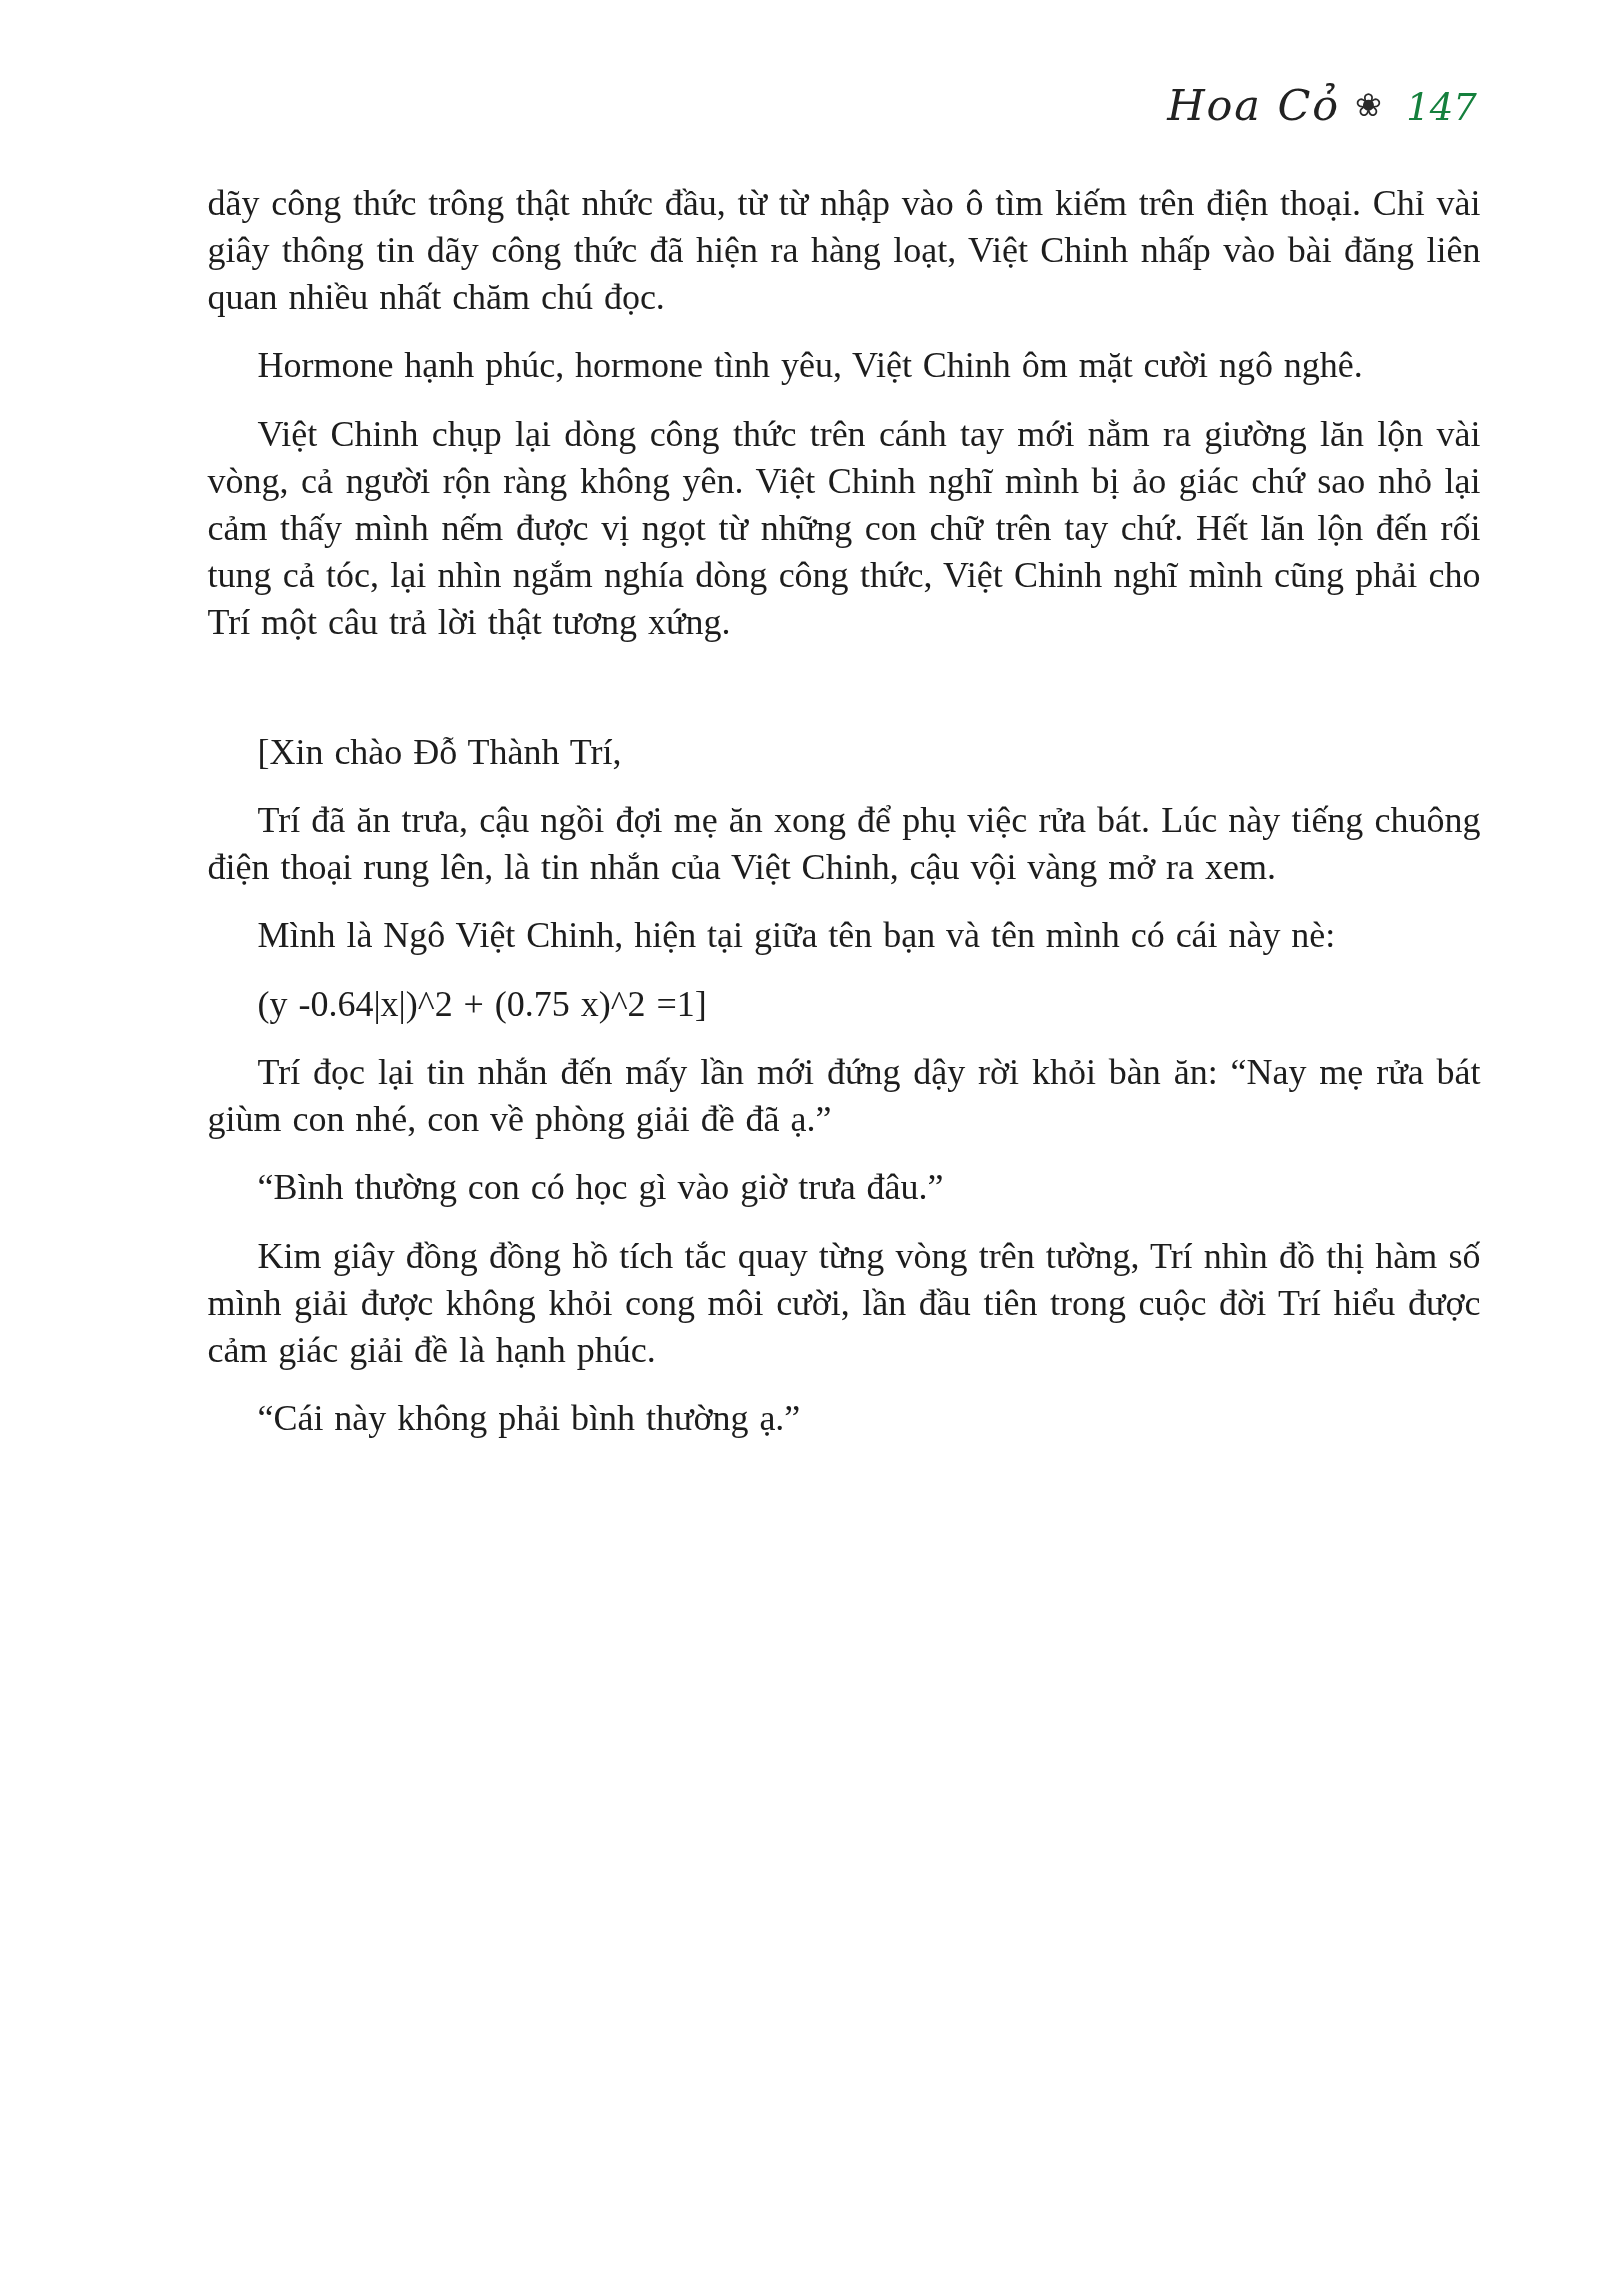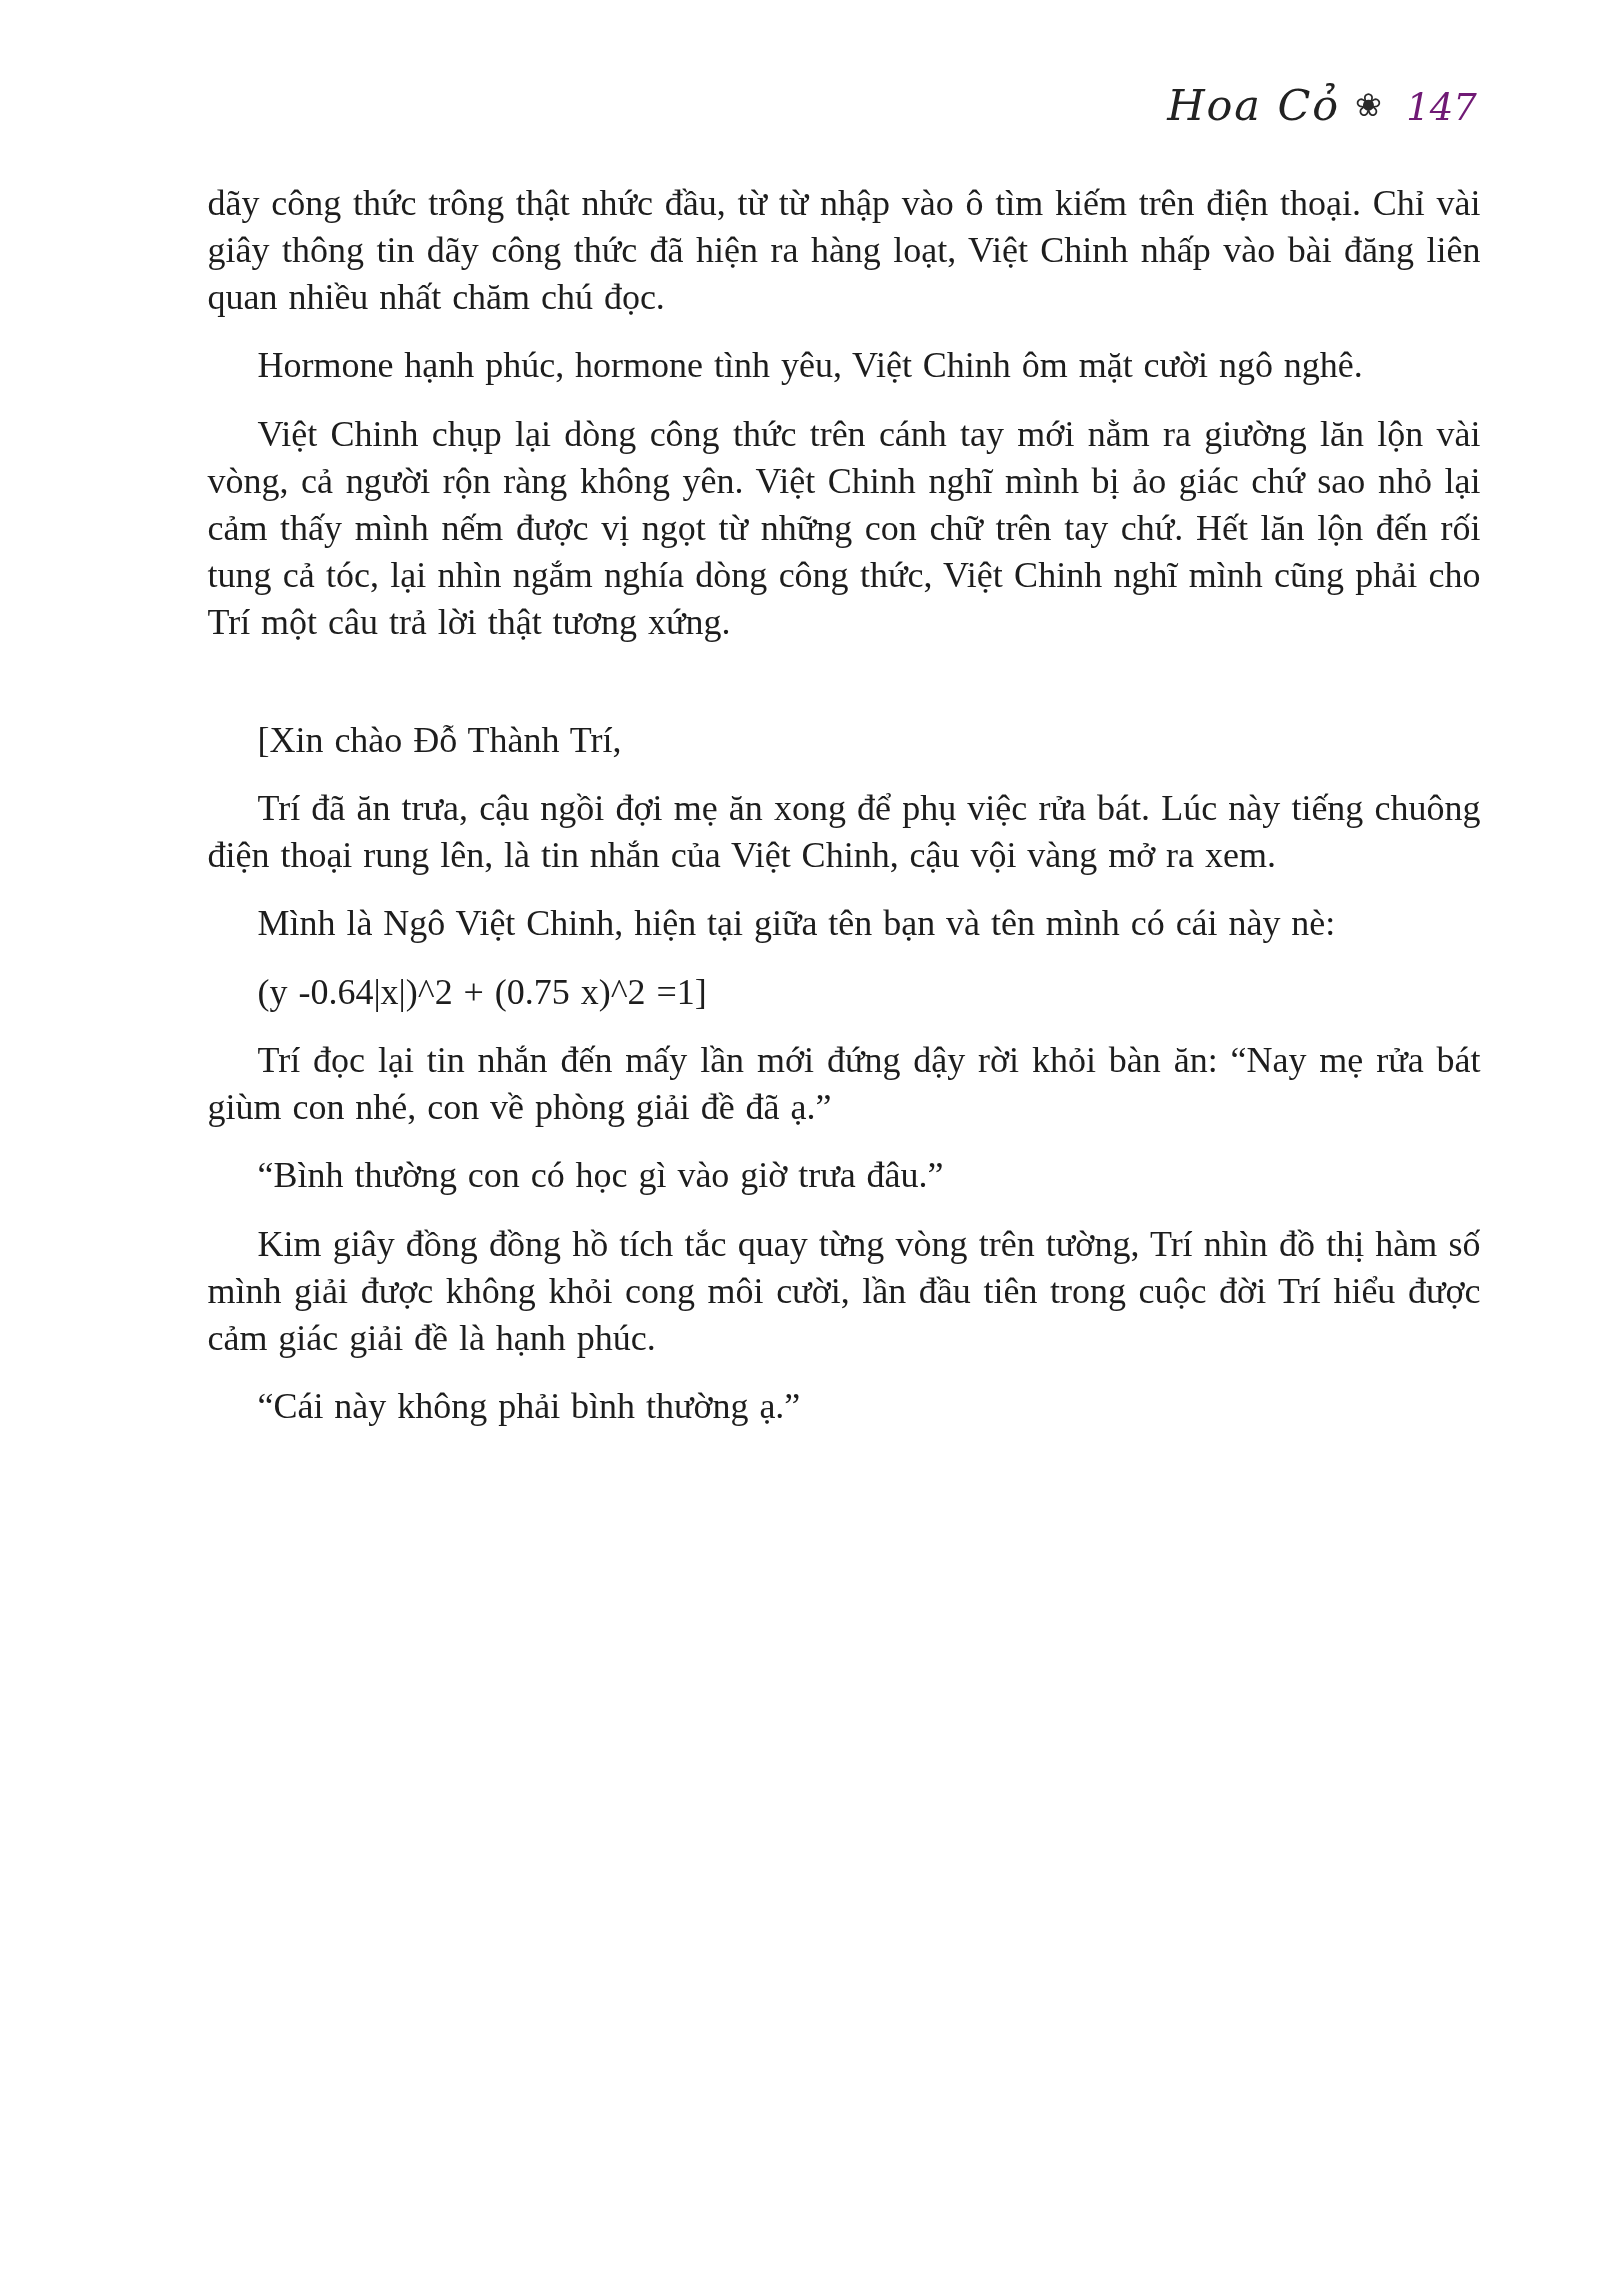--- a/index.html
+++ b/index.html
@@ -39,36 +39,37 @@
     font-size: 32px;
     color: #2a2a2a;
     transform: translateY(-3.7px);
     display: inline-block;
   }
 
   .page-number {
     font-family: "DejaVu Serif", serif;
     font-style: italic;
     font-size: 37px;
-    color: #701a75;
+    color: #15803d;
     margin-left: 9.3px;
   }
 
   .page-body {
     margin-top: 0;
   }
 
   .para {
     font-size: 36px;
     line-height: 47px;
     text-align: justify;
     text-indent: 50px;
     margin-bottom: 21.3px;
     word-spacing: 1.9px;
     color: #1d1d1d;
+    margin-top: 12px;
   }
 
   .para.no-indent {
     text-indent: 0;
   }
 
   .scene-break {
     height: 50px;
   }
 </style>

